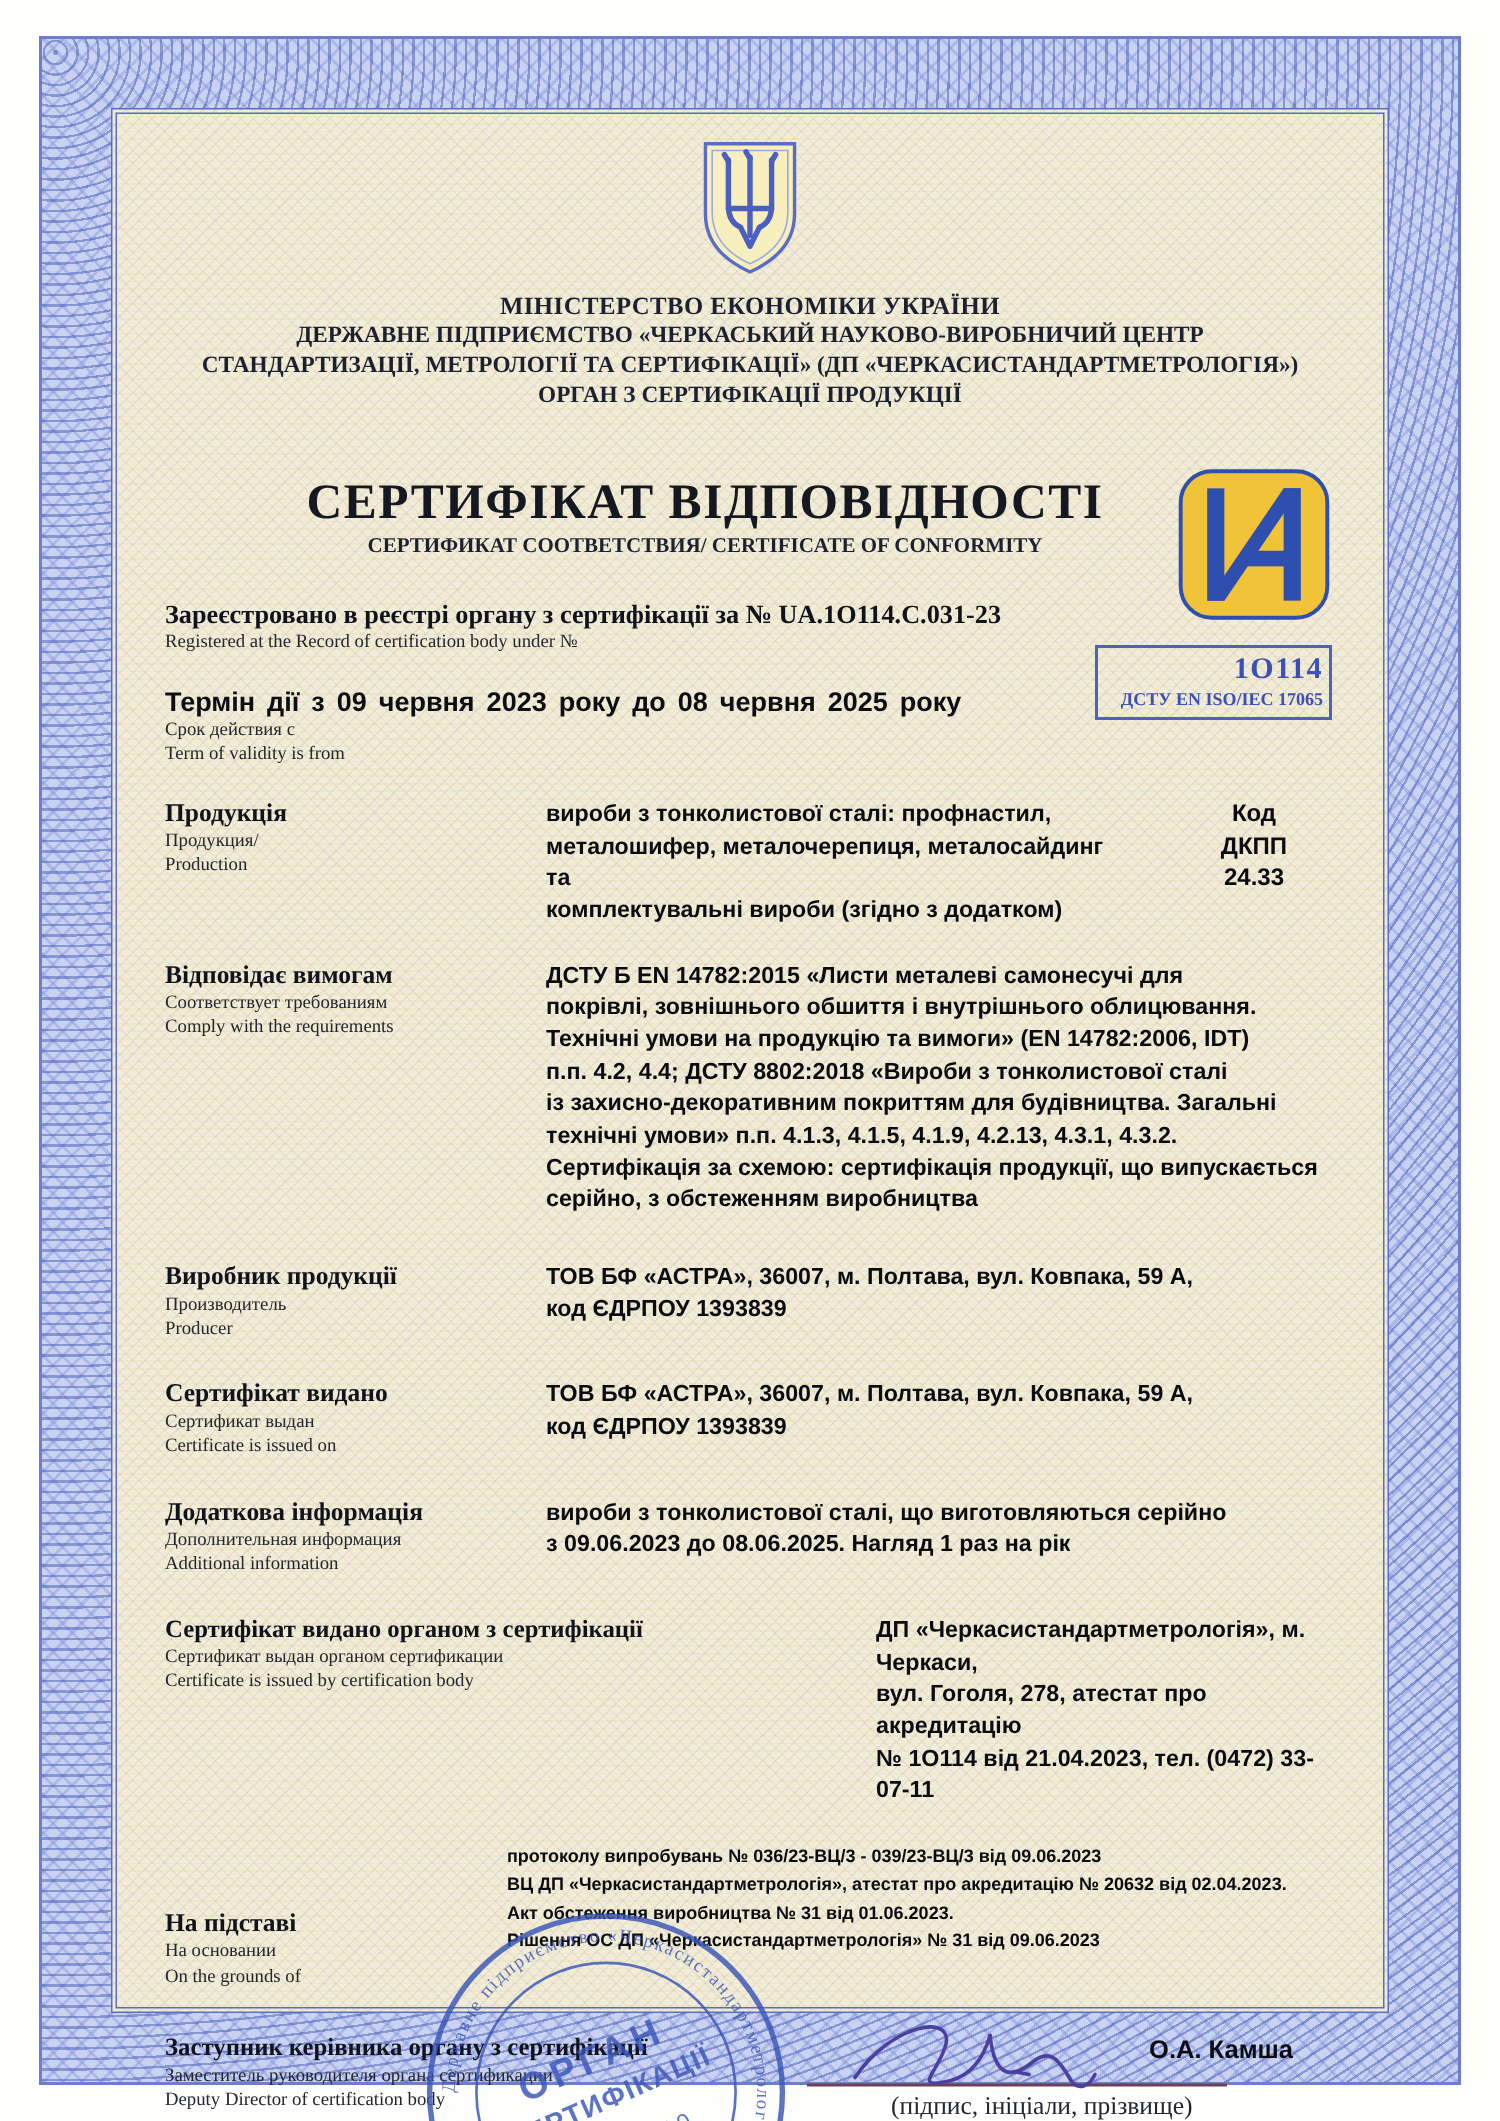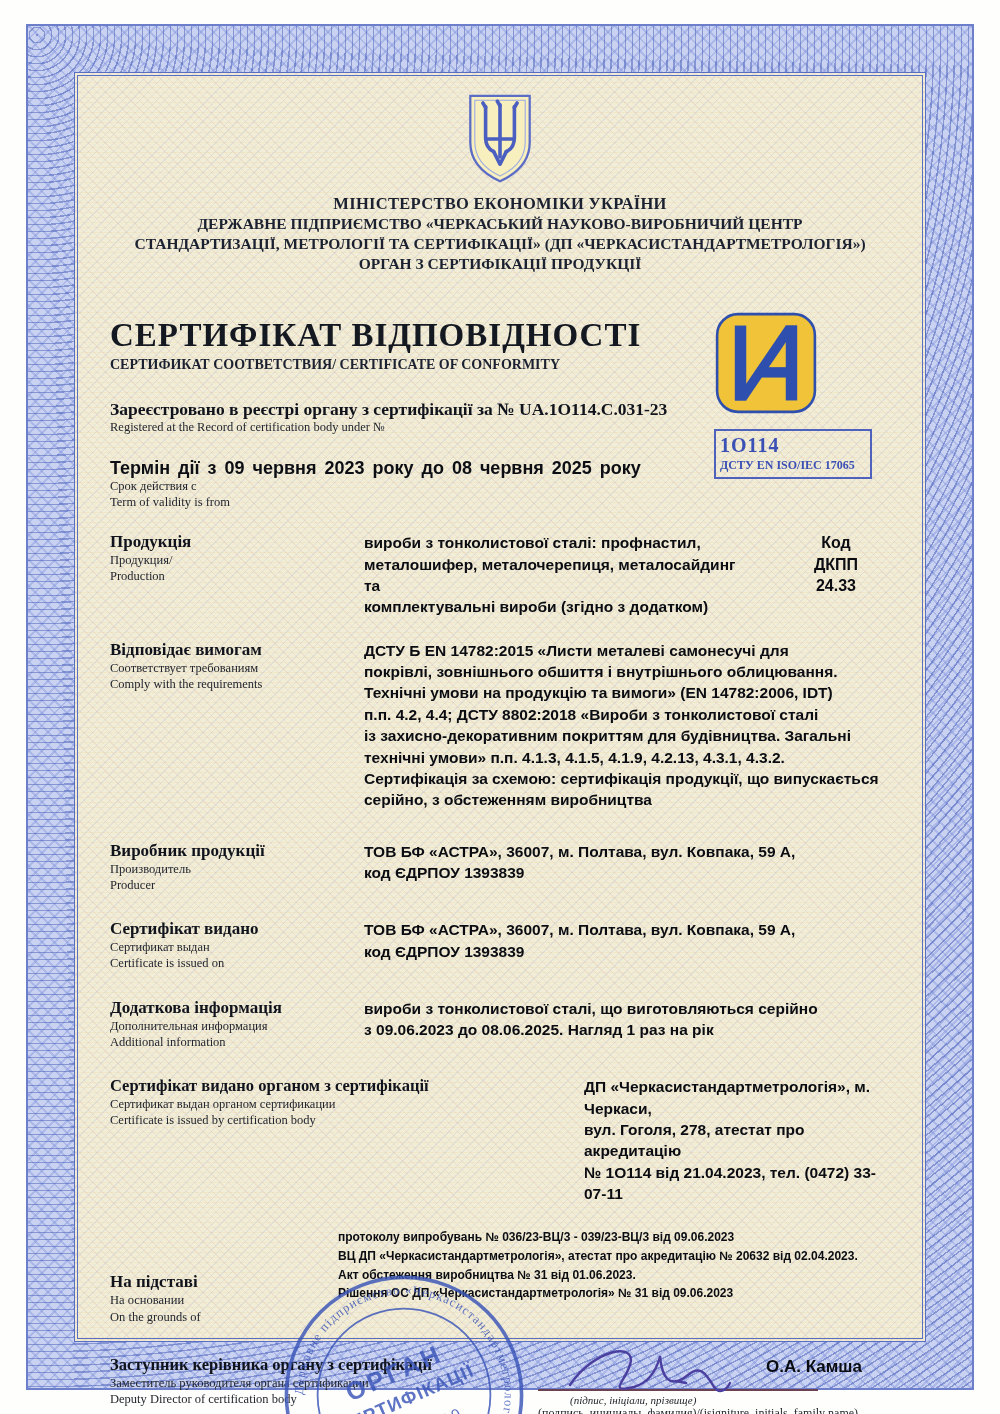--- a/index.html
+++ b/index.html
@@ -33,25 +33,25 @@
 
   
   .hdr { text-align: center; }
   .hdr-emblem { display: block; margin: 0 auto 8px auto; }
   .hdr-l1 { font-weight: bold; font-size: 16.5px; letter-spacing: .3px; color: #1b2130; }
   .hdr-l2, .hdr-l3 { font-weight: bold; font-size: 15.5px; color: #1b2130; line-height: 1.3; }
   .hdr-l4 { font-weight: bold; font-size: 15.5px; color: #1b2130; margin-top: 1px; }
 
   
   .title-wrap { position: relative; margin-top: 44px; }
-  .titles { width: 720px; text-align: left; }
+  .titles { width: 720px; text-align: center; }
   .title-main { font-weight: bold; font-size: 33px; letter-spacing: 1px; color: #141821; }
   .title-sub { font-weight: bold; font-size: 14px; margin-top: 3px; color: #1b2130; }
 
-  .accred { position: absolute; right: 18px; top: -6px; width: 158px; text-align: left; }
+  .accred { position: absolute; right: 2px; top: -6px; width: 158px; text-align: right; }
   .accred-box { margin-top: 10px; border: 2px solid #4e62bd; padding: 3px 4px 4px 4px; color: #3a50b4; }
   .accred-code { font-weight: bold; font-size: 20px; letter-spacing: 1px; }
   .accred-std { font-weight: bold; font-size: 12px; margin-top: 1px; }
 
   .reg { margin-top: 26px; width: 700px; }
   .reg-uk { font-weight: bold; font-size: 17.5px; color: #10131c; }
   .reg-sub { font-size: 12.5px; line-height: 1.25; color: #23262e; }
 
   .validity { margin-top: 22px; }
   .val-uk { font-family: "Liberation Sans", sans-serif; font-weight: bold; font-size: 18px; word-spacing: 3px; color: #0c0e14; }
@@ -90,21 +90,21 @@
   }
   .sig-row { display: flex; align-items: flex-start; }
   .sig-left { width: 420px; flex: none; }
   .sig-role-uk { font-weight: bold; font-size: 16.5px; color: #10131c; }
   .sig-role-sub { font-size: 12.5px; line-height: 1.3; color: #23262e; }
   .sig-mp { font-size: 17px; margin: 14px 0 0 30px; color: #16181f; }
   .sig-right { flex: 1; position: relative; }
   .sig-scribble { position: absolute; left: 34px; top: -18px; }
   .sig-line { margin-top: 34px; margin-left: 8px; width: 280px; border-bottom: 2px solid #6c4152; }
   .sig-name { position: absolute; right: 28px; top: 2px; font-family: "Liberation Sans", sans-serif; font-weight: bold; font-size: 17px; color: #0a0c12; }
-  .sig-cap1 { margin-top: 3px; margin-left: 40px; font-size: 11px; color: #23262e; font-style: italic; }
+  .sig-cap1 { margin-top: 3px; margin-left: 64px; font-size: 17px; color: #23262e; }
   .sig-cap2 { margin-left: 8px; font-size: 12px; color: #23262e; }
 </style>
 </head>
 <body>
 
 <div class="page">
   <div class="ornate">
     <div class="inner-frame">
 
       <div class="hdr">

